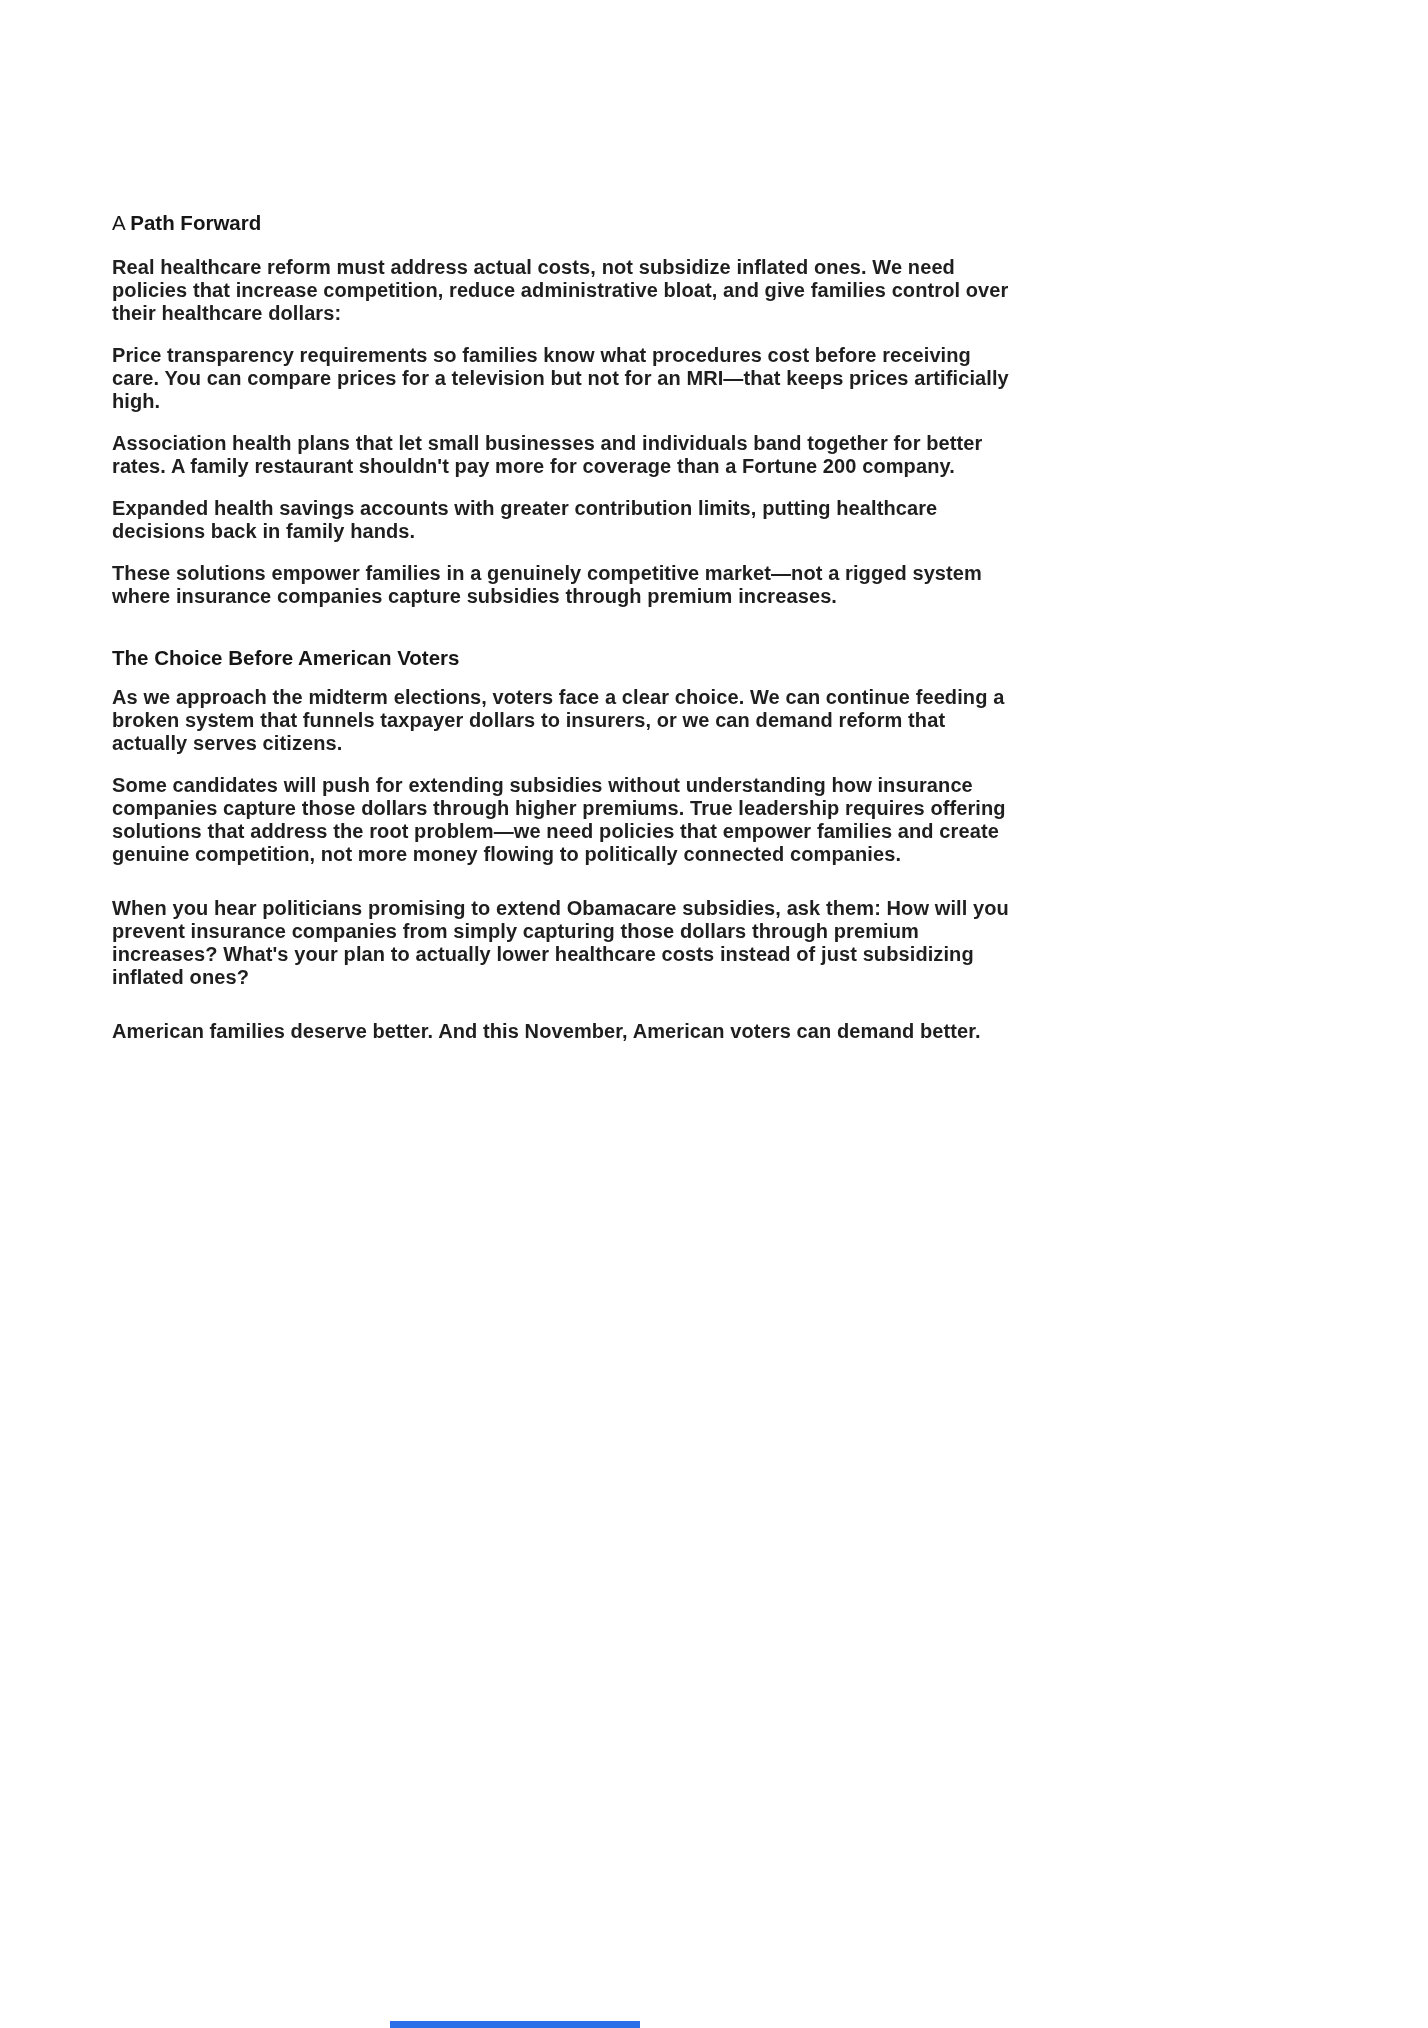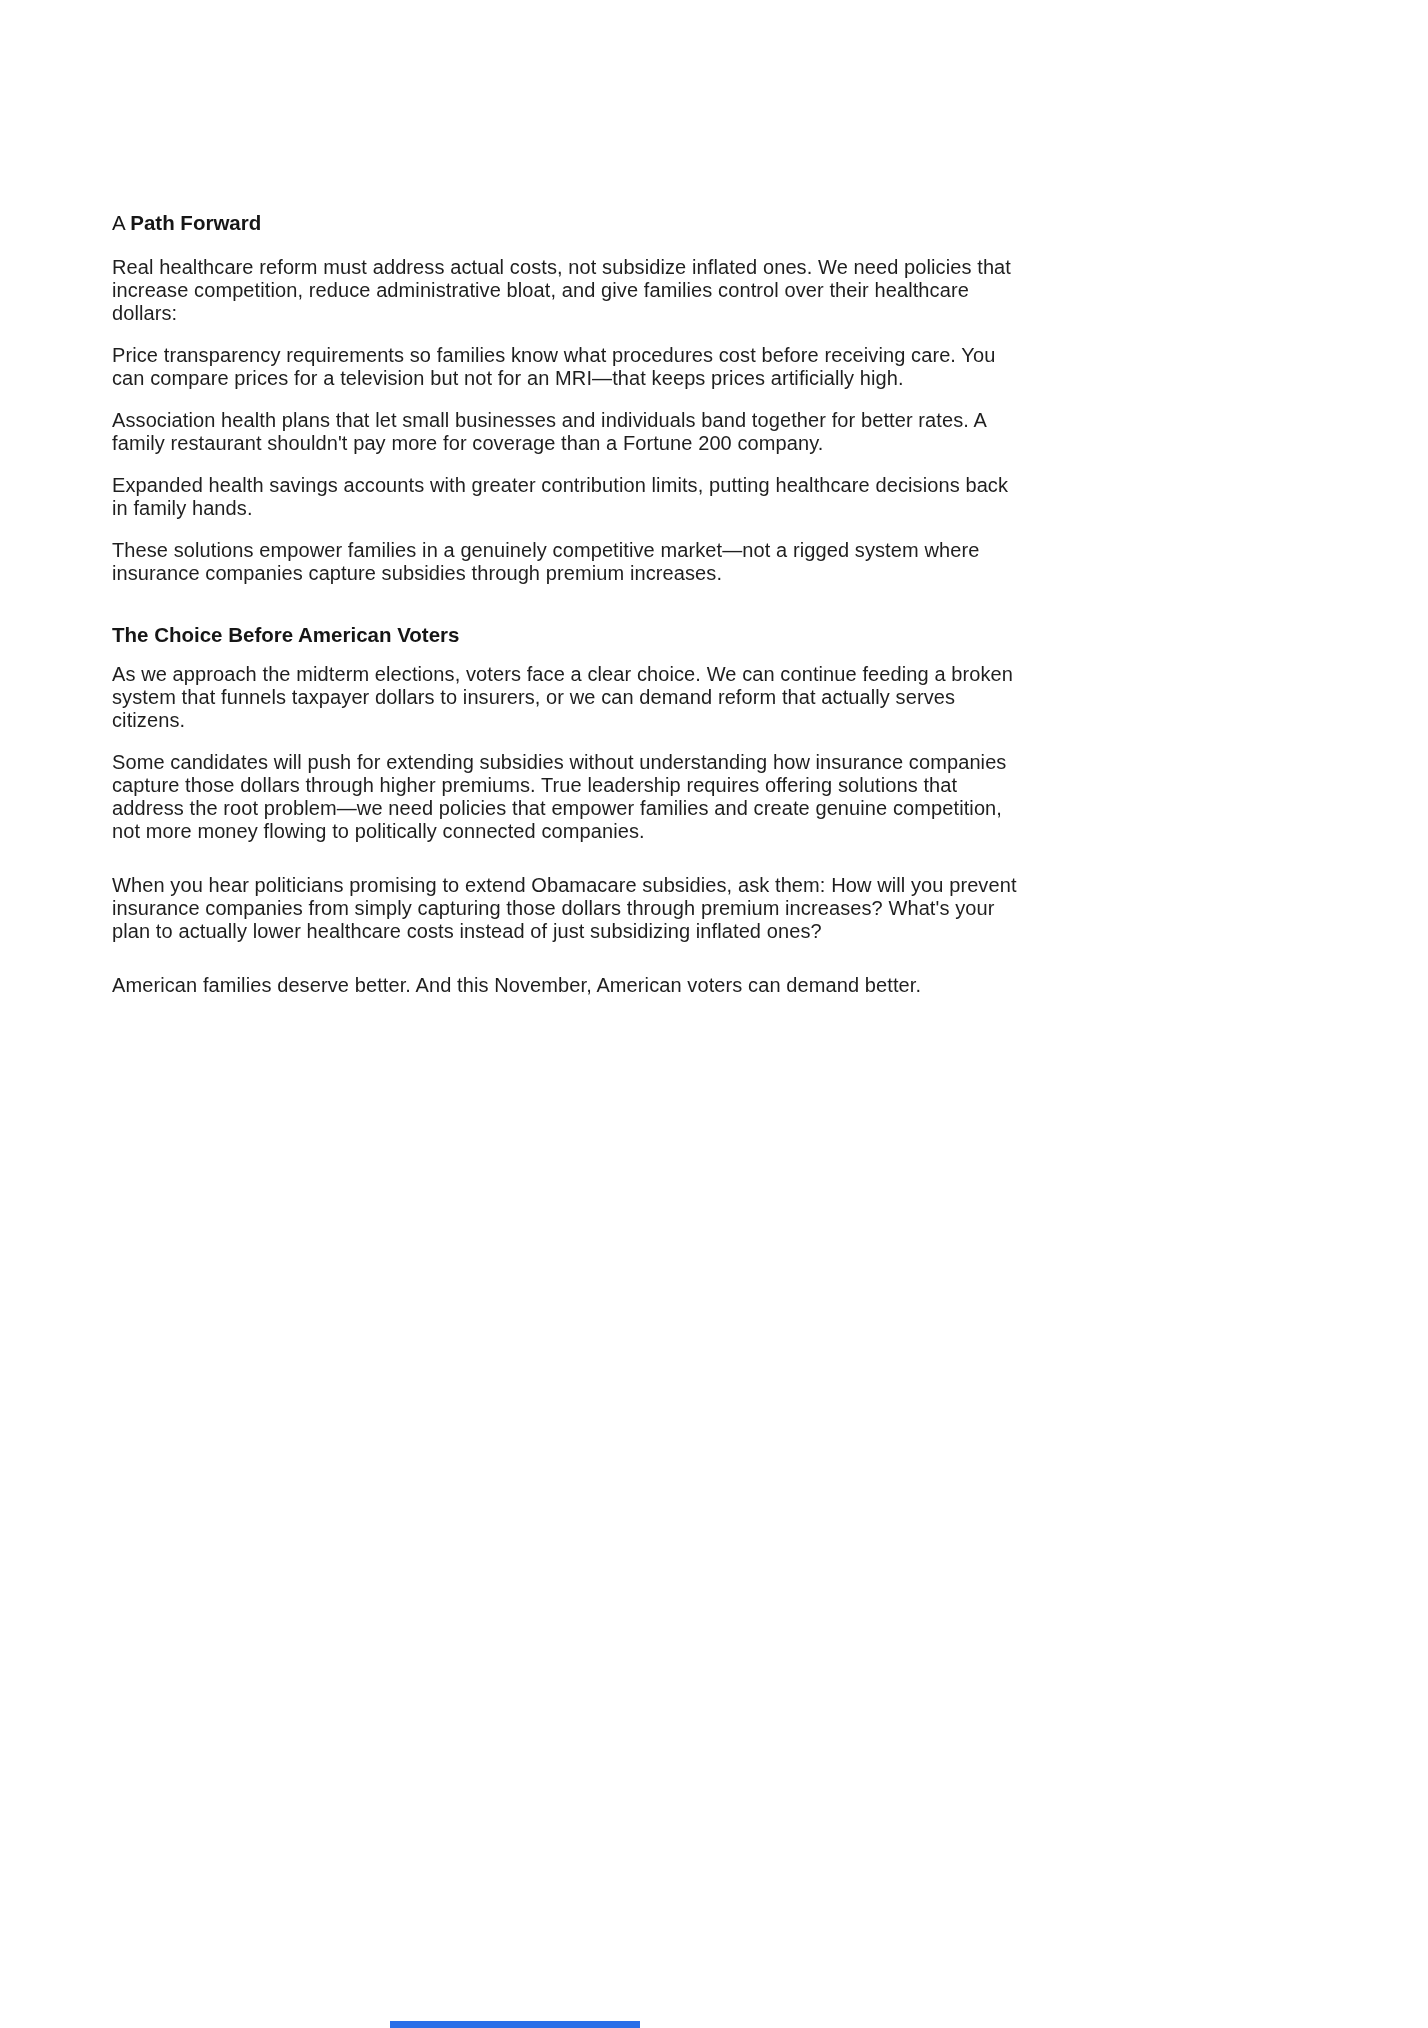--- a/index.html
+++ b/index.html
@@ -19,21 +19,21 @@
     position: absolute;
     left: 112px;
     top: 192px;
     width: 906px;
     margin-top: 19px;
   }
   .para {
     font-size: 20px;
     line-height: 23px;
     margin: 0 0 19px 0;
-    font-weight: 400;
+    font-weight: 700;
     letter-spacing: 0.1px;
   }
   .heading {
     font-size: 20.5px;
     line-height: 24px;
     font-weight: 700;
     margin: 0 0 21px 0;
     color: #161616;
   }
   .heading .normal-weight {

